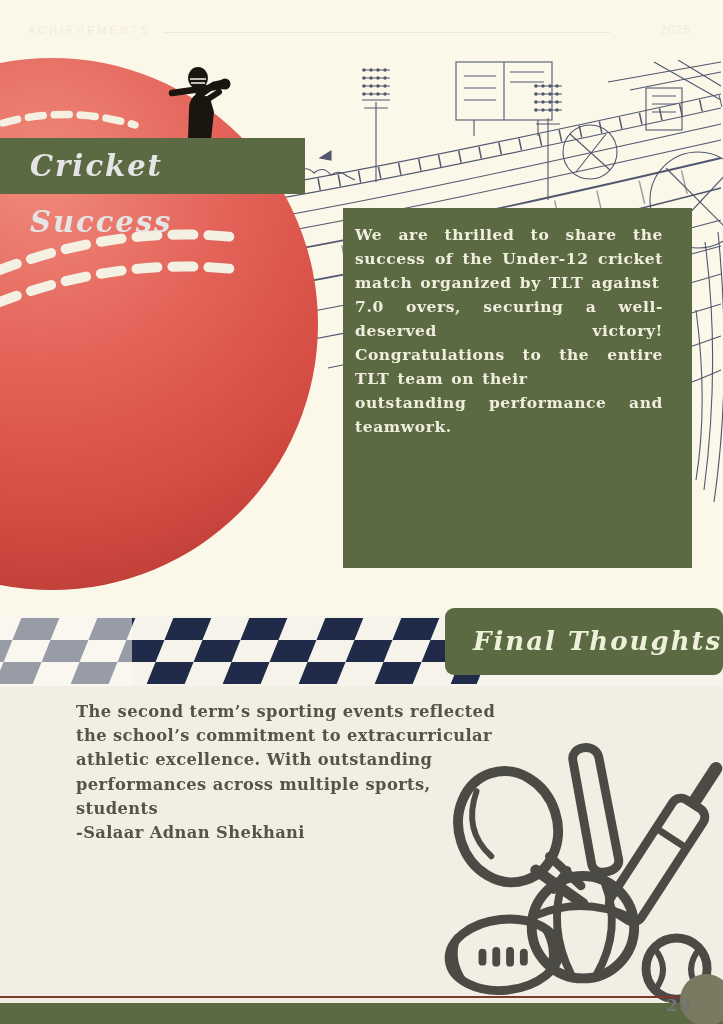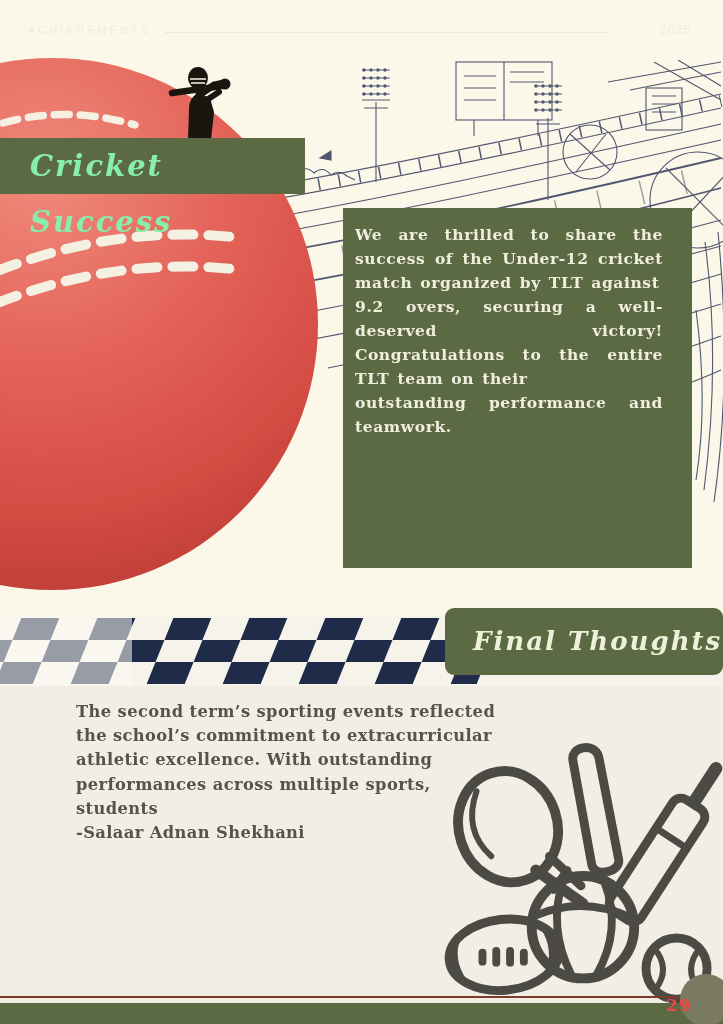--- a/index.html
+++ b/index.html
@@ -18,21 +18,21 @@
     position:absolute; left:660px; top:23px; font-family:"Liberation Sans", sans-serif;
     font-size:12px; letter-spacing:1px; color:#efebd8;
   }
   
   .stadium { position:absolute; left:258px; top:60px; width:465px; height:442px; z-index:1; }
   .ball    { position:absolute; left:-215px; top:57px; width:535px; height:535px; z-index:2; }
   .batsman { position:absolute; left:152px; top:62px; width:100px; height:78px; z-index:3; }
   
   .banner1 {
     position:absolute; left:0; top:138px; width:305px; height:56px; z-index:4;
-    background:#5c6a44; color:#86efac; font-style:italic; font-weight:bold;
+    background:#5c6a44; color:#e5e5e5; font-style:italic; font-weight:bold;
     font-size:29px; letter-spacing:2px; line-height:56px; padding-left:30px;
   }
   .text-block {
     position:absolute; left:343px; top:208px; width:349px; height:360px; z-index:4;
     background:#5c6a44; color:#f0eedd; padding:15px 29px 0 12px; overflow:hidden;
   }
   .text-block > div > div {
     text-align:justify; font-weight:bold; font-size:15.5px; line-height:24px;
     letter-spacing:0.6px; word-spacing:2px;
   }
@@ -64,21 +64,21 @@
   }
   
   .equipment { position:absolute; left:437px; top:740px; width:286px; height:266px; z-index:2; }
   
   .foot-line { position:absolute; left:0; top:996px; width:723px; height:2px; background:#7d3a2a; z-index:3; }
   .foot-bar  { position:absolute; left:0; top:1003px; width:723px; height:21px; background:#5c6a44; z-index:3; }
   .foot-circle { position:absolute; left:680px; top:974px; width:52px; height:52px; border-radius:50%;
     background:#7a7a62; z-index:4; }
   .page-num {
     position:absolute; left:666px; top:995px; z-index:5;
-    color:#ef4444; font-weight:bold; font-size:17px; letter-spacing:1px;
+    color:#737373; font-weight:bold; font-size:17px; letter-spacing:1px;
   }
 </style>
 </head>
 <body>
 
 <div class="page">
 
   <div class="hdr-left">ACHIEVEMENTS</div>
   <div class="hdr-line"></div>
   <div class="hdr-right">2025</div>
@@ -200,21 +200,21 @@
     <g stroke="#fbf7e9" stroke-width="1.4">
       <path d="M38,17 L54,17 M39,21 L53,21"></path>
     </g>
   </svg>
 
   <div class="banner1">Cricket Success</div>
 
   <div class="text-block">
     <div>
         <div>We are thrilled to share the success of the Under-12 cricket match organized by TLT against</div>
-        <div>9.2 overs, securing a well-deserved victory! Congratulations to the entire TLT team on their</div>
+        <div>7.0 overs, securing a well-deserved victory! Congratulations to the entire TLT team on their</div>
         <div>outstanding performance and teamwork.</div>
       </div>
   </div>
 
   <div class="checker"></div>
   <div class="checker-fade"></div>
 
   <div class="banner2">Final Thoughts</div>
 
   <div class="final-text">

